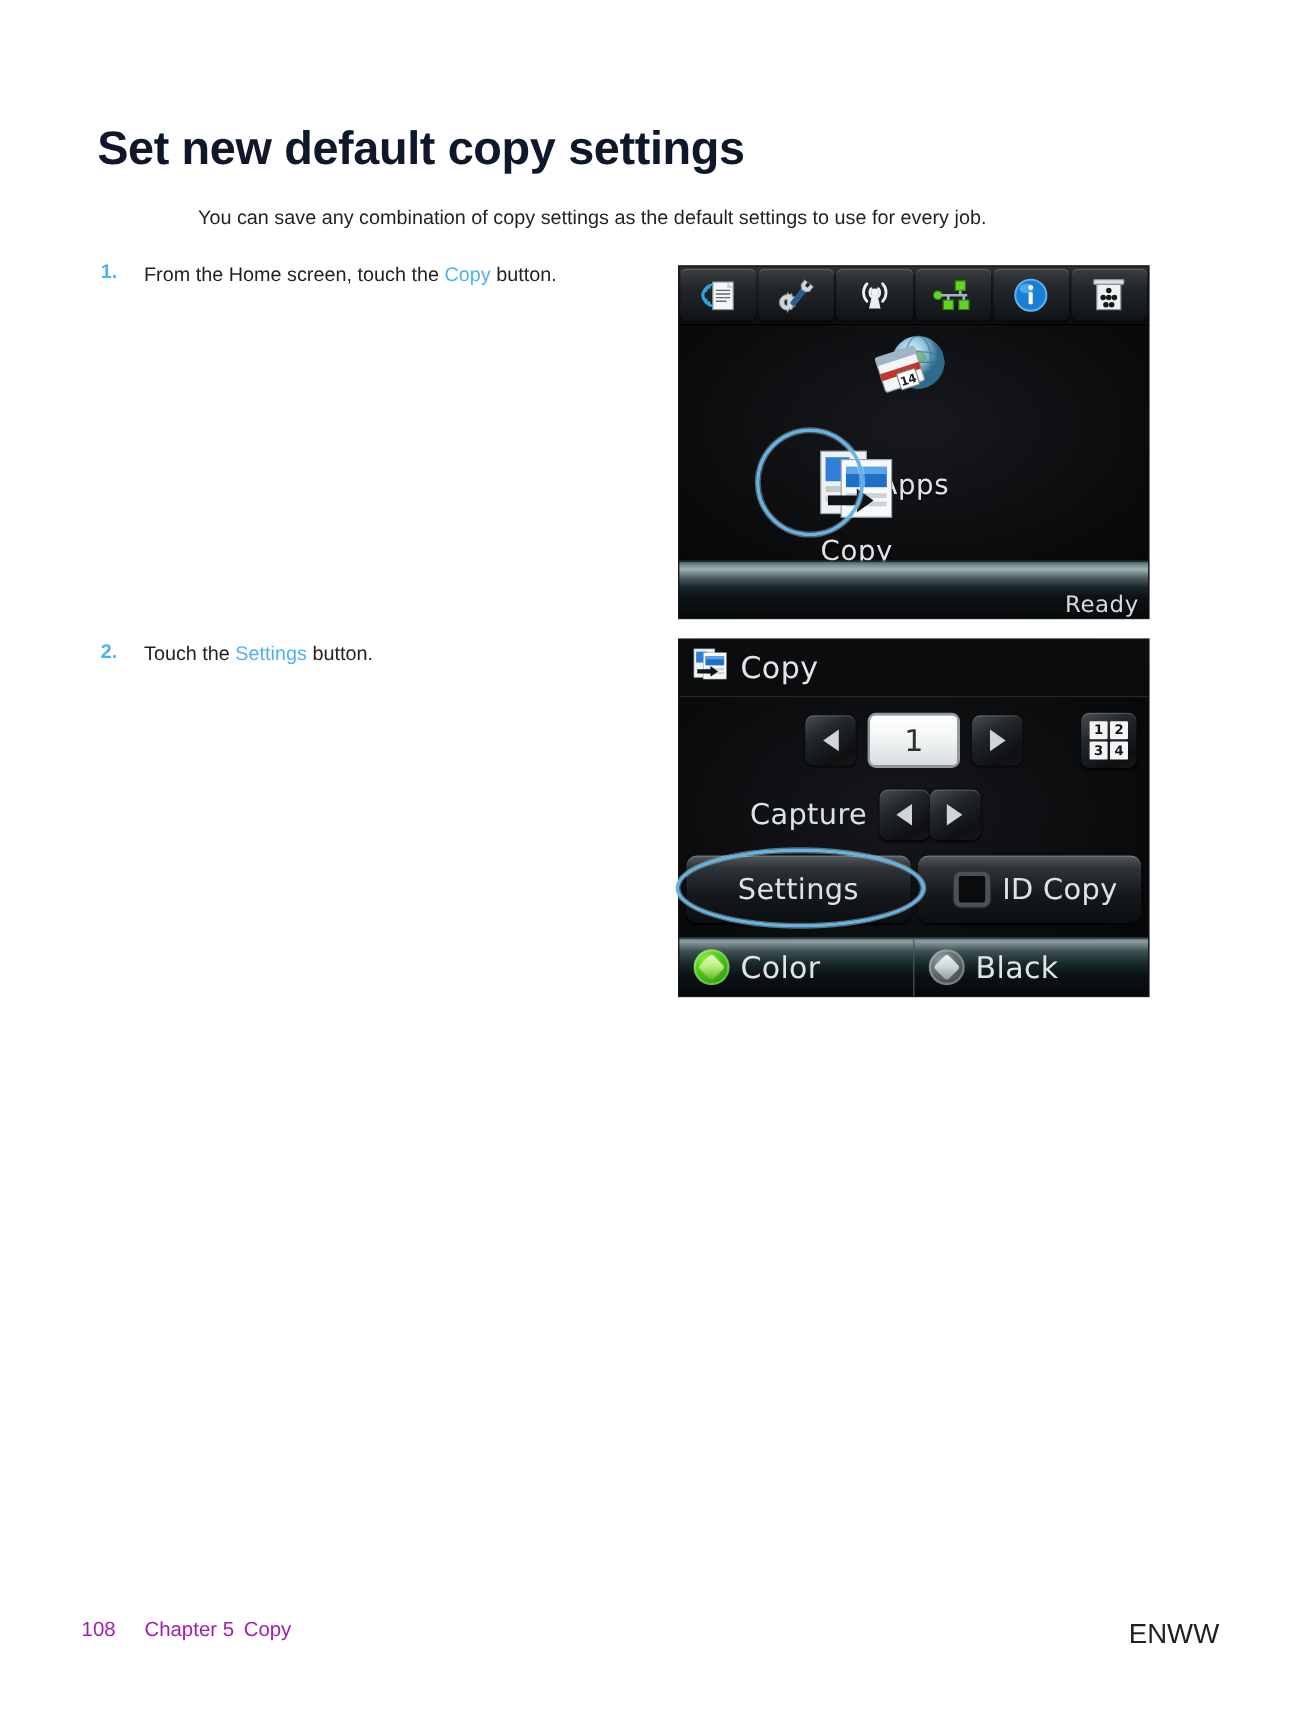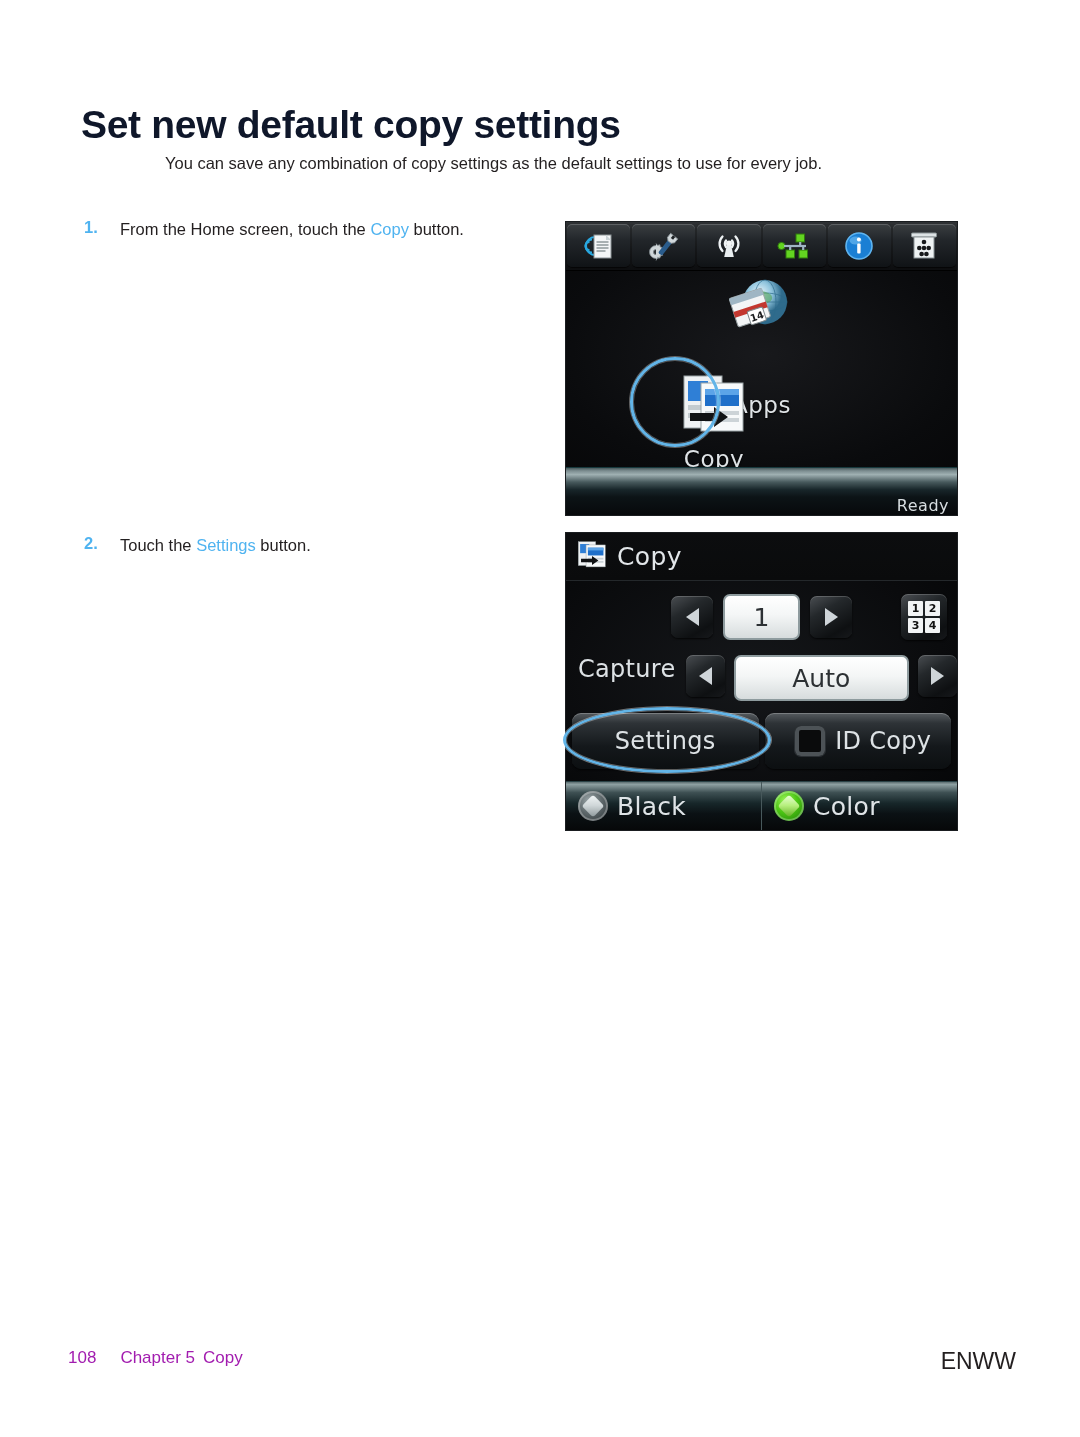--- a/index.html
+++ b/index.html
@@ -25,21 +25,21 @@
     font-weight: bold;
     color: #0f172a;
     letter-spacing: -0.3px;
     white-space: nowrap;
   }
 
   
   .intro {
     position: absolute;
     left: 165px;
-    top: 152px;
+    top: 171px;
     width: 790px;
     font-size: 16.5px;
     line-height: 22px;
     color: #231f20;
   }
 
   
   .step {
     position: absolute;
     display: flex;
@@ -166,21 +166,21 @@
     background: linear-gradient(180deg,
         #49595c 0%, #7c8d90 6%, #9fb0b2 14%,
         #47595c 30%, #18262a 46%,
         #0c1316 62%, #07090b 100%);
     border-top: 1px solid #17393d;
   }
   .status-text {
     position: absolute;
     right: 8px;
     bottom: 0px;
-    font-size: 16px;
+    font-size: 19px;
     color: #d7dde0;
     font-family: "DejaVu Sans", sans-serif;
     letter-spacing: .5px;
   }
 
   
   .copy-body {
     position: absolute;
     inset: 0;
     background: radial-gradient(ellipse 320px 210px at 46% 48%, #15171a 0%, #0a0b0d 62%, #030405 100%);
@@ -277,21 +277,22 @@
     justify-content: center;
     line-height: 1;
   }
 
   .row-capture {
     position: absolute;
     left: 0; right: 0;
     top: 122px;
     height: 48px;
     display: flex;
-    align-items: flex-start;
+    align-items: center;
+    padding-left: 47px;
   }
   .capture-label {
     margin-left: 12px;
     font-size: 24px;
     color: #dde2e5;
     font-family: "DejaVu Sans", sans-serif;
     letter-spacing: .3px;
     white-space: nowrap;
   }
 
@@ -605,51 +606,50 @@
         <span class="collate-cell">3</span>
         <span class="collate-cell">4</span>
       </div>
     </div>
 
     <div class="row-capture">
       <span class="capture-label">Capture</span>
       <div class="arrow-btn" style="margin-left:10px">
         <span class="tri-l"></span>
       </div>
-      <div class="value-field value-wide">Auto</div>
       <div class="arrow-btn">
         <span class="tri-r"></span>
       </div>
     </div>
 
     <div class="row-actions">
       <div class="pill">
         <span class="pill-label">Settings</span>
       </div>
       <div class="pill">
         <span class="idcopy-inner">
           <span class="id-square"></span>
           <span class="pill-label">ID Copy</span>
         </span>
       </div>
     </div>
 
     <div class="copy-footer">
       <div class="fbtn">
+        <span class="start-knob knob-color">
+          <span class="knob-inner"></span>
+        </span>
+        <span class="fbtn-label">Color</span>
+      </div>
+      <div class="fbtn">
         <span class="start-knob knob-black">
           <span class="knob-inner"></span>
         </span>
         <span class="fbtn-label">Black</span>
       </div>
-      <div class="fbtn">
-        <span class="start-knob knob-color">
-          <span class="knob-inner"></span>
-        </span>
-        <span class="fbtn-label">Color</span>
-      </div>
     </div>
 
   </div>
 </div>
 <div class="ring-settings"></div>
 
 <div class="pg-footer-left">
   <span class="pg-num">108</span><span class="ch-lbl">Chapter 5</span><span>Copy</span>
 </div>
 <div class="pg-footer-right">ENWW</div>

